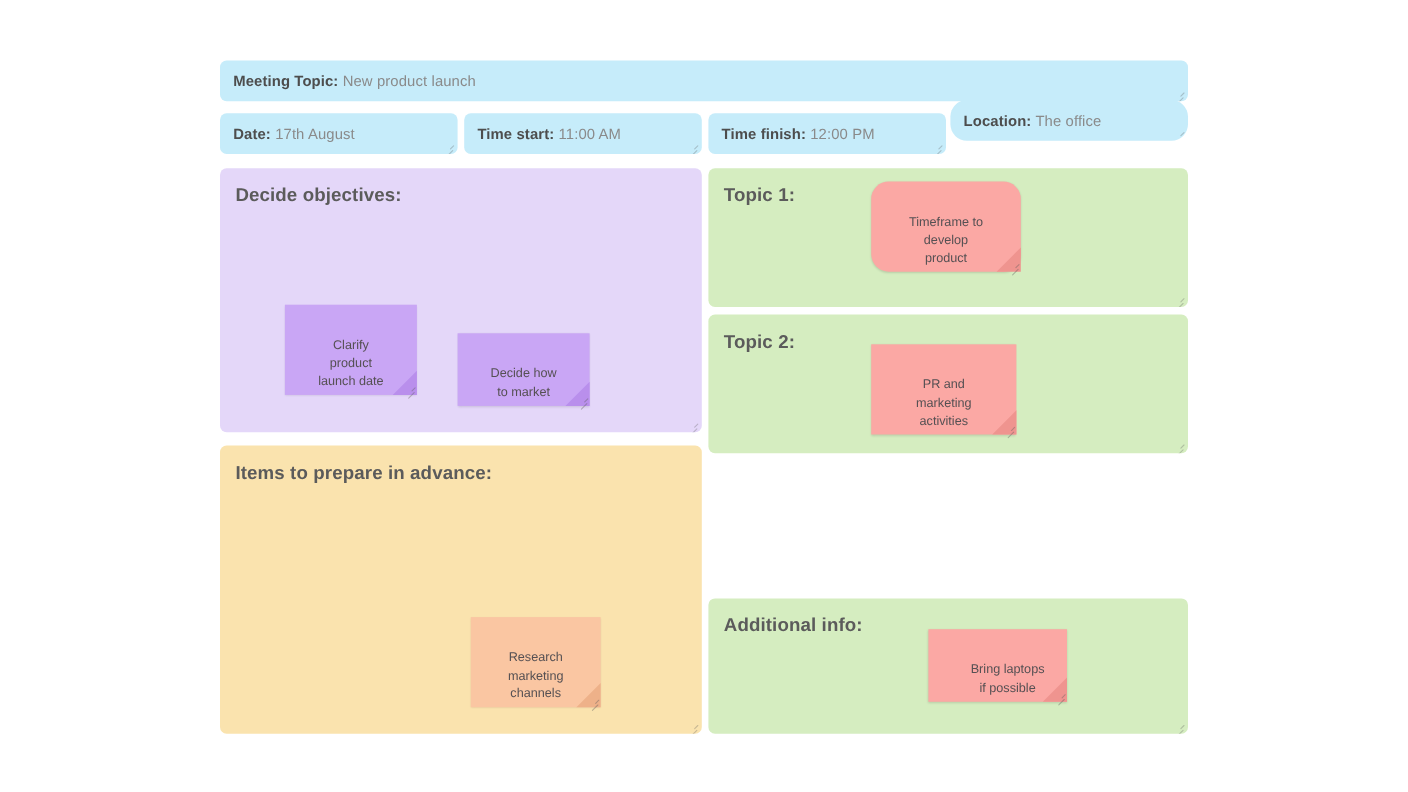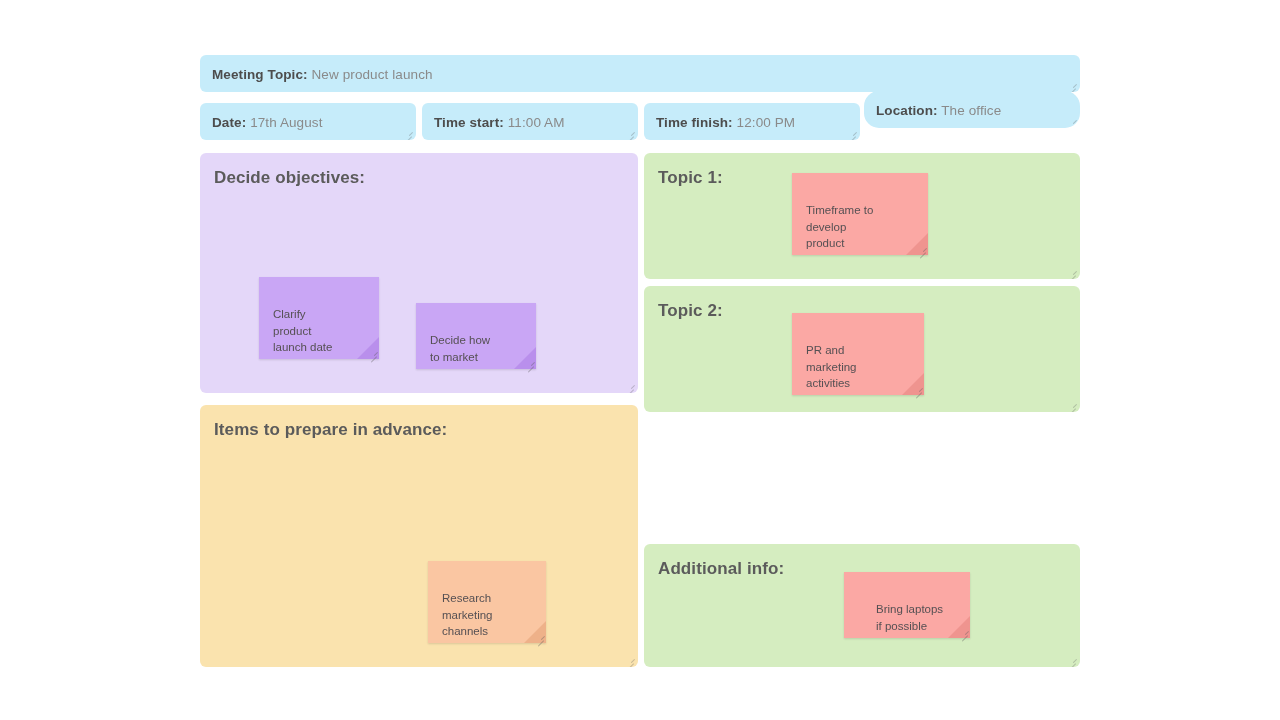--- a/index.html
+++ b/index.html
@@ -11,20 +11,21 @@
     font-family: "Liberation Sans", sans-serif;
     overflow: hidden;
   }
 
   #board {
     position: absolute;
     left: 200px;
     top: 55px;
     width: 880px;
     height: 496px;
+    text-align: center;
   }
 
   
   .panel {
     position: absolute;
     border-radius: 6px;
     overflow: hidden;
   }
   .panel-blue   { background: #c6ecfa; }
   .panel-purple { background: #e4d7f9; }
@@ -242,21 +243,21 @@
 
     <span class="grip">
         <i class="a"></i>
         <i class="b"></i>
       </span>
   </div>
 
   <div class="panel panel-green" style="left:444px; top:98px; width:436px; height:126px;">
     <div class="sect-title">Topic 1:</div>
 
-    <div class="note note-red" style="left:148px; top:20px; width:136px; height:82px;">
+    <div class="note note-red" style="left:148px; top:12px; width:136px; height:82px;border-radius:16px;">
       <span>Timeframe to
 develop
 product</span>
       <span class="fold">
         <span class="tri"></span>
         <span class="grip"><i class="a"></i><i class="b"></i></span>
       </span>
     </div>
 
     <span class="grip">

